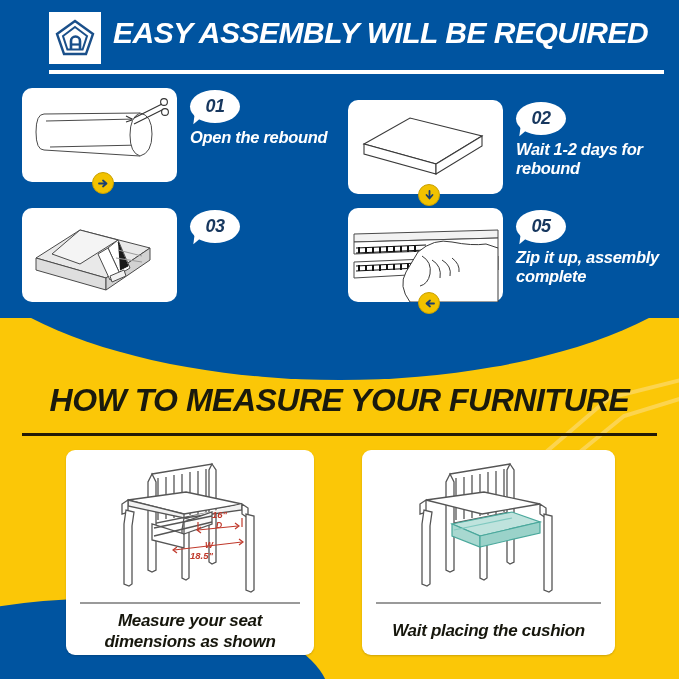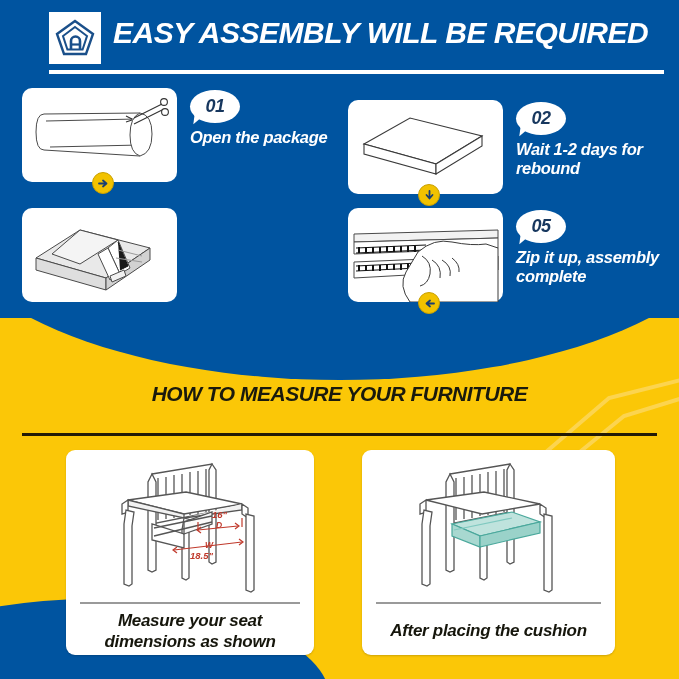--- a/index.html
+++ b/index.html
@@ -77,21 +77,21 @@
   }
   .step-label{
     position:absolute;left:168px;top:40px;width:175px;
     color:#ffffff;font-weight:bold;font-style:italic;font-size:16.5px;
     line-height:19px;font-family:"Liberation Sans", sans-serif;letter-spacing:-.3px;
   }
 
   
   .measure-title{
     position:absolute;left:0;top:382px;width:679px;text-align:center;
-    color:#1a1a0d;font-weight:bold;font-style:italic;font-size:21px;
+    color:#1a1a0d;font-weight:bold;font-style:italic;font-size:32px;
     letter-spacing:-.5px;z-index:7;font-family:"Liberation Sans", sans-serif;
   }
   .measure-rule{position:absolute;left:22px;top:433px;width:635px;height:3px;background:#231a06;z-index:7;}
 
   .mcard{
     position:absolute;top:450px;background:#ffffff;border-radius:9px;
     box-shadow:0 1px 2px rgba(0,0,0,.18);z-index:7;overflow:hidden;
   }
   .mcard-1{left:66px;width:248px;height:205px;}
   .mcard-2{left:362px;width:253px;height:205px;}
@@ -166,21 +166,21 @@
         <svg width="11" height="11" viewBox="0 0 11 11">
             <path d="M1 5.5 L7 5.5 M5 2.5 L8.5 5.5 L5 8.5" stroke="#1a3f72" stroke-width="1.8" fill="none" stroke-linecap="round" stroke-linejoin="round"></path>
           </svg>
       </div>
       <div class="step-num">
         <div class="step-num-tail"></div>
         <div class="step-num-bubble">
           <span class="step-num-text">01</span>
         </div>
       </div>
-      <div class="step-label">Open the package</div>
+      <div class="step-label">Open the rebound</div>
     </div>
 
     <div class="step" style="left:348px;top:0;margin-top:12px;">
       <div class="step-card">
         <svg class="step-illus" viewBox="0 0 155 94">
           <g fill="#ffffff" stroke="#3a3a3a" stroke-width="1.1">
             <path d="M16 44 L62 18 L134 36 L88 64 Z"></path>
             <path d="M16 44 L16 54 L88 74 L88 64 Z"></path>
             <path d="M88 64 L134 36 L134 46 L88 74 Z"></path>
           </g>
@@ -208,20 +208,26 @@
             <path d="M14 50 L14 62 L84 82 L84 70 Z" fill="#dedede"></path>
             <path d="M84 70 L128 40 L128 52 L84 82 Z" fill="#d2d2d2"></path>
             <path d="M58 22 L96 32 L58 56 L30 46 Z" fill="#f4f4f4"></path>
             <path d="M96 32 L108 60 L98 66 L86 40 Z" fill="#ffffff"></path>
             <path d="M86 40 L98 66 L88 72 L76 46 Z" fill="#ffffff"></path>
             <path d="M96 34 L106 58 L98 62" fill="#1a1a1a" stroke="#111"></path>
             <path d="M88 68 L102 62 L104 68 L90 74 Z" fill="#f0f0f0"></path>
             <path d="M96 42 L120 48 M94 50 L120 54" stroke="#9a9a9a"></path>
           </g>
         </svg>
+      </div>
+      <div class="step-num">
+        <div class="step-num-tail"></div>
+        <div class="step-num-bubble">
+          <span class="step-num-text">03</span>
+        </div>
       </div>
     </div>
 
     <div class="step" style="left:348px;top:120px;">
       <div class="step-card">
         <svg class="step-illus" viewBox="0 0 155 94">
           <g stroke="#4a4a4a" stroke-width="1" fill="#ffffff">
             <path d="M6 26 L150 22 L150 30 L6 34 Z" fill="#f2f2f2"></path>
             <path d="M6 34 L150 30 L150 40 L6 46 Z" fill="#ffffff"></path>
             <path d="M6 54 L150 48 L150 62 L6 70 Z" fill="#ffffff"></path>
@@ -334,16 +340,16 @@
         <path d="M90 72 L150 60 L178 70 L118 84 Z" fill="#bfe3dd"></path>
         <path d="M90 72 L90 84 L118 95 L118 84 Z" fill="#a8d8d0"></path>
         <path d="M118 84 L178 70 L178 81 L118 95 Z" fill="#9ad2c9"></path>
         <path d="M92 78 L150 66" stroke="#7fc9c0"></path>
       </g>
       <g fill="none" stroke="#555555" stroke-width="1.3">
         <path d="M118 95 L118 110" opacity="0"></path>
       </g>
     </svg>
     <div class="mcard-divider"></div>
-    <div class="mcard-caption">After placing the cushion</div>
+    <div class="mcard-caption">Wait placing the cushion</div>
   </div>
 
 </div>
 
 </body></html>

